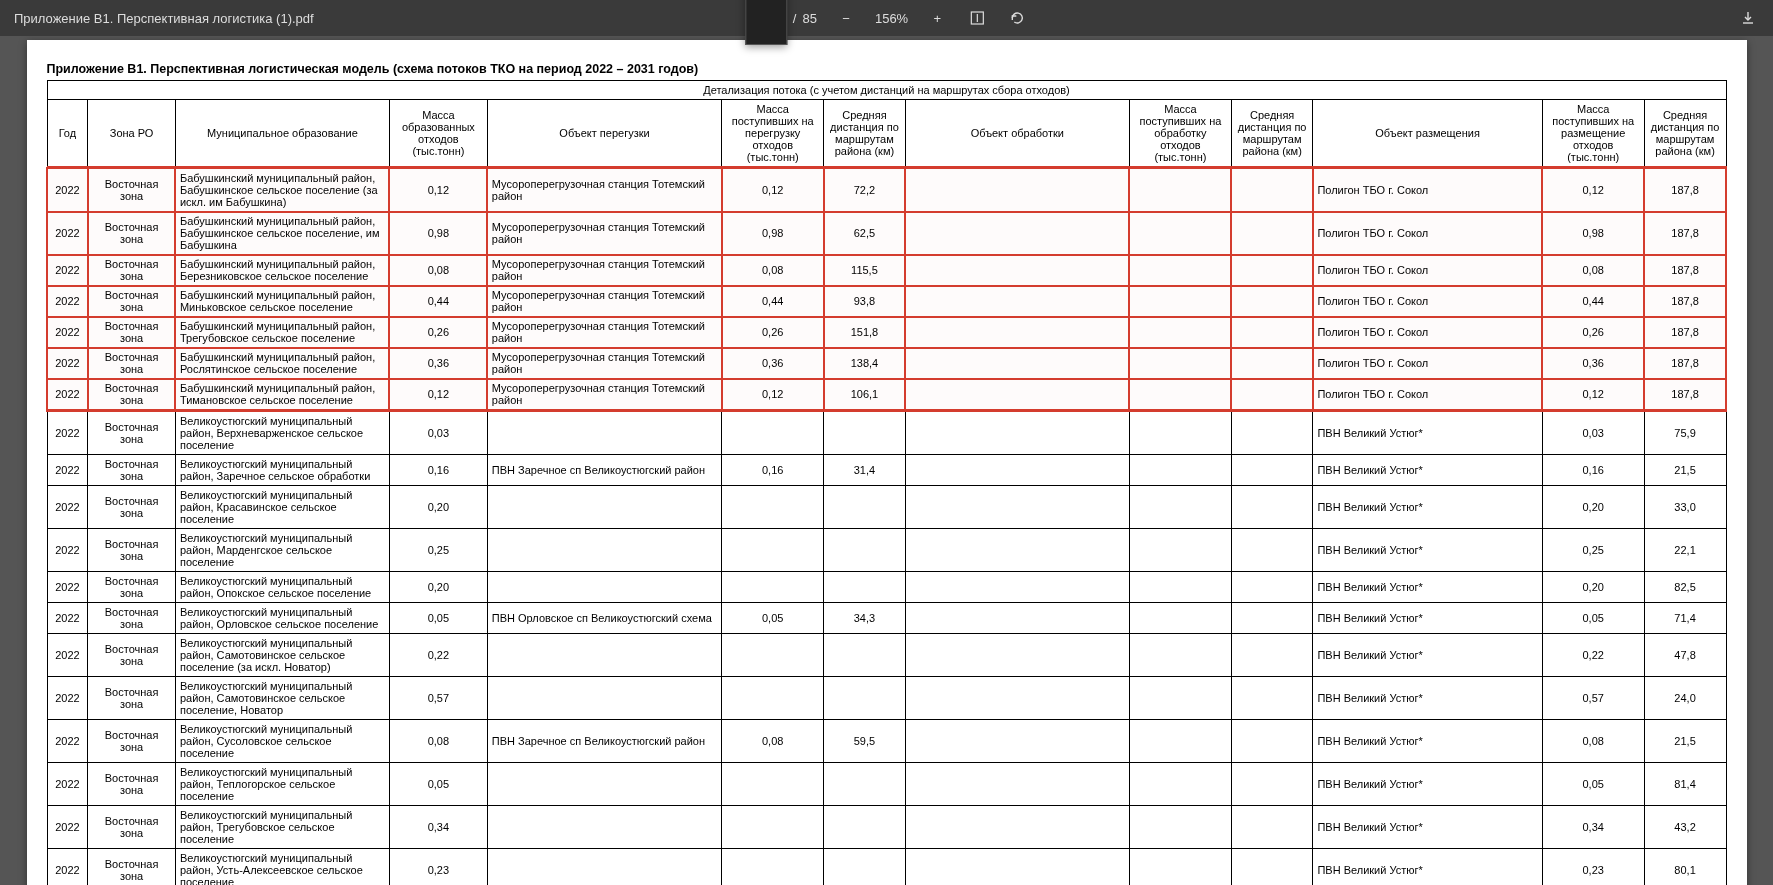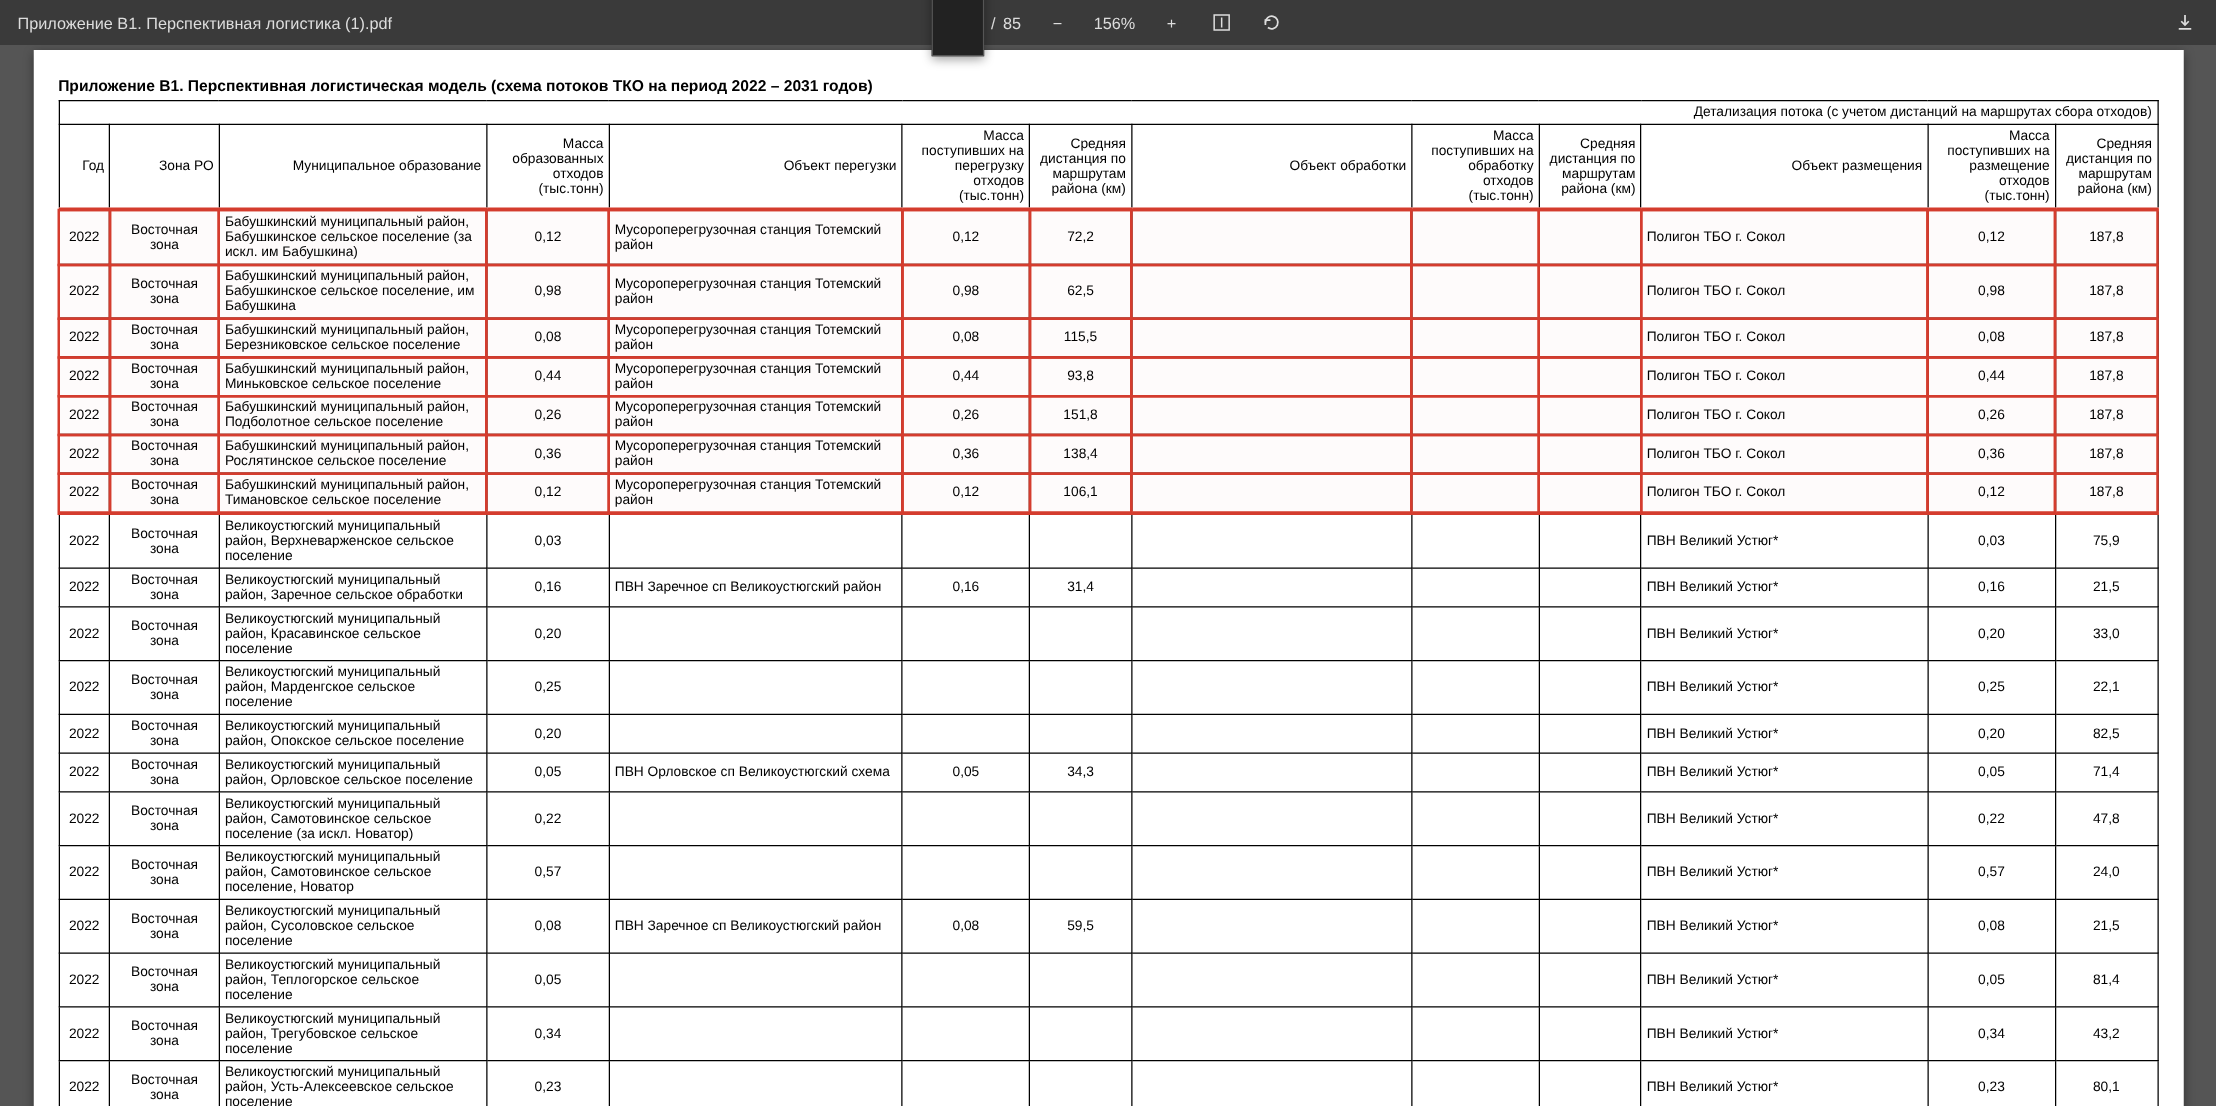--- a/index.html
+++ b/index.html
@@ -19,21 +19,21 @@
   .toolbar .right { margin-left: auto; display: flex; gap: 10px; }
   .viewport { height: calc(100vh - 36px); overflow: auto; background: #555; padding: 4px 0 40px; }
   .page {
     width: 1720px; margin: 0 auto; background: #fff; padding: 22px 20px 30px;
     box-shadow: 0 2px 8px rgba(0,0,0,.4);
   }
   .doc-title { font-size: 12.5px; font-weight: bold; margin-bottom: 4px; }
   .doc-subtitle { font-size: 12.5px; font-weight: bold; margin-bottom: 10px; }
   table { border-collapse: collapse; width: 100%; font-size: 11px; table-layout: fixed; }
   th, td { border: 1px solid #000; padding: 3px 4px; vertical-align: middle; }
-  th { font-weight: normal; text-align: right; }
+  th { font-weight: normal; text-align: center; }
   td { text-align: center; }
   td.left { text-align: left; }
   .hl td { outline: 2px solid #d43c2e; outline-offset: -1px; background: rgba(212,60,46,.02); }
   .hl-top td { border-top: 3px solid #d43c2e; }
   .hl-bot td { border-bottom: 3px solid #d43c2e; }
   col.c-year { width: 40px; }
   col.c-zone { width: 86px; }
   col.c-mo   { width: 210px; }
   col.c-mass1{ width: 96px; }
   col.c-obj1 { width: 230px; }
@@ -184,21 +184,21 @@
             <td class="left"></td>
             <td></td>
             <td></td>
             <td class="left">Полигон ТБО г. Сокол</td>
             <td>0,44</td>
             <td>187,8</td>
           </tr>
           <tr class="hl">
             <td>2022</td>
             <td>Восточная зона</td>
-            <td class="left">Бабушкинский муниципальный район, Подболотное сельское поселение</td>
+            <td class="left">Бабушкинский муниципальный район, Трегубовское сельское поселение</td>
             <td>0,26</td>
             <td class="left">Мусороперегрузочная станция Тотемский район</td>
             <td>0,26</td>
             <td>151,8</td>
             <td class="left"></td>
             <td></td>
             <td></td>
             <td class="left">Полигон ТБО г. Сокол</td>
             <td>0,26</td>
             <td>187,8</td>

